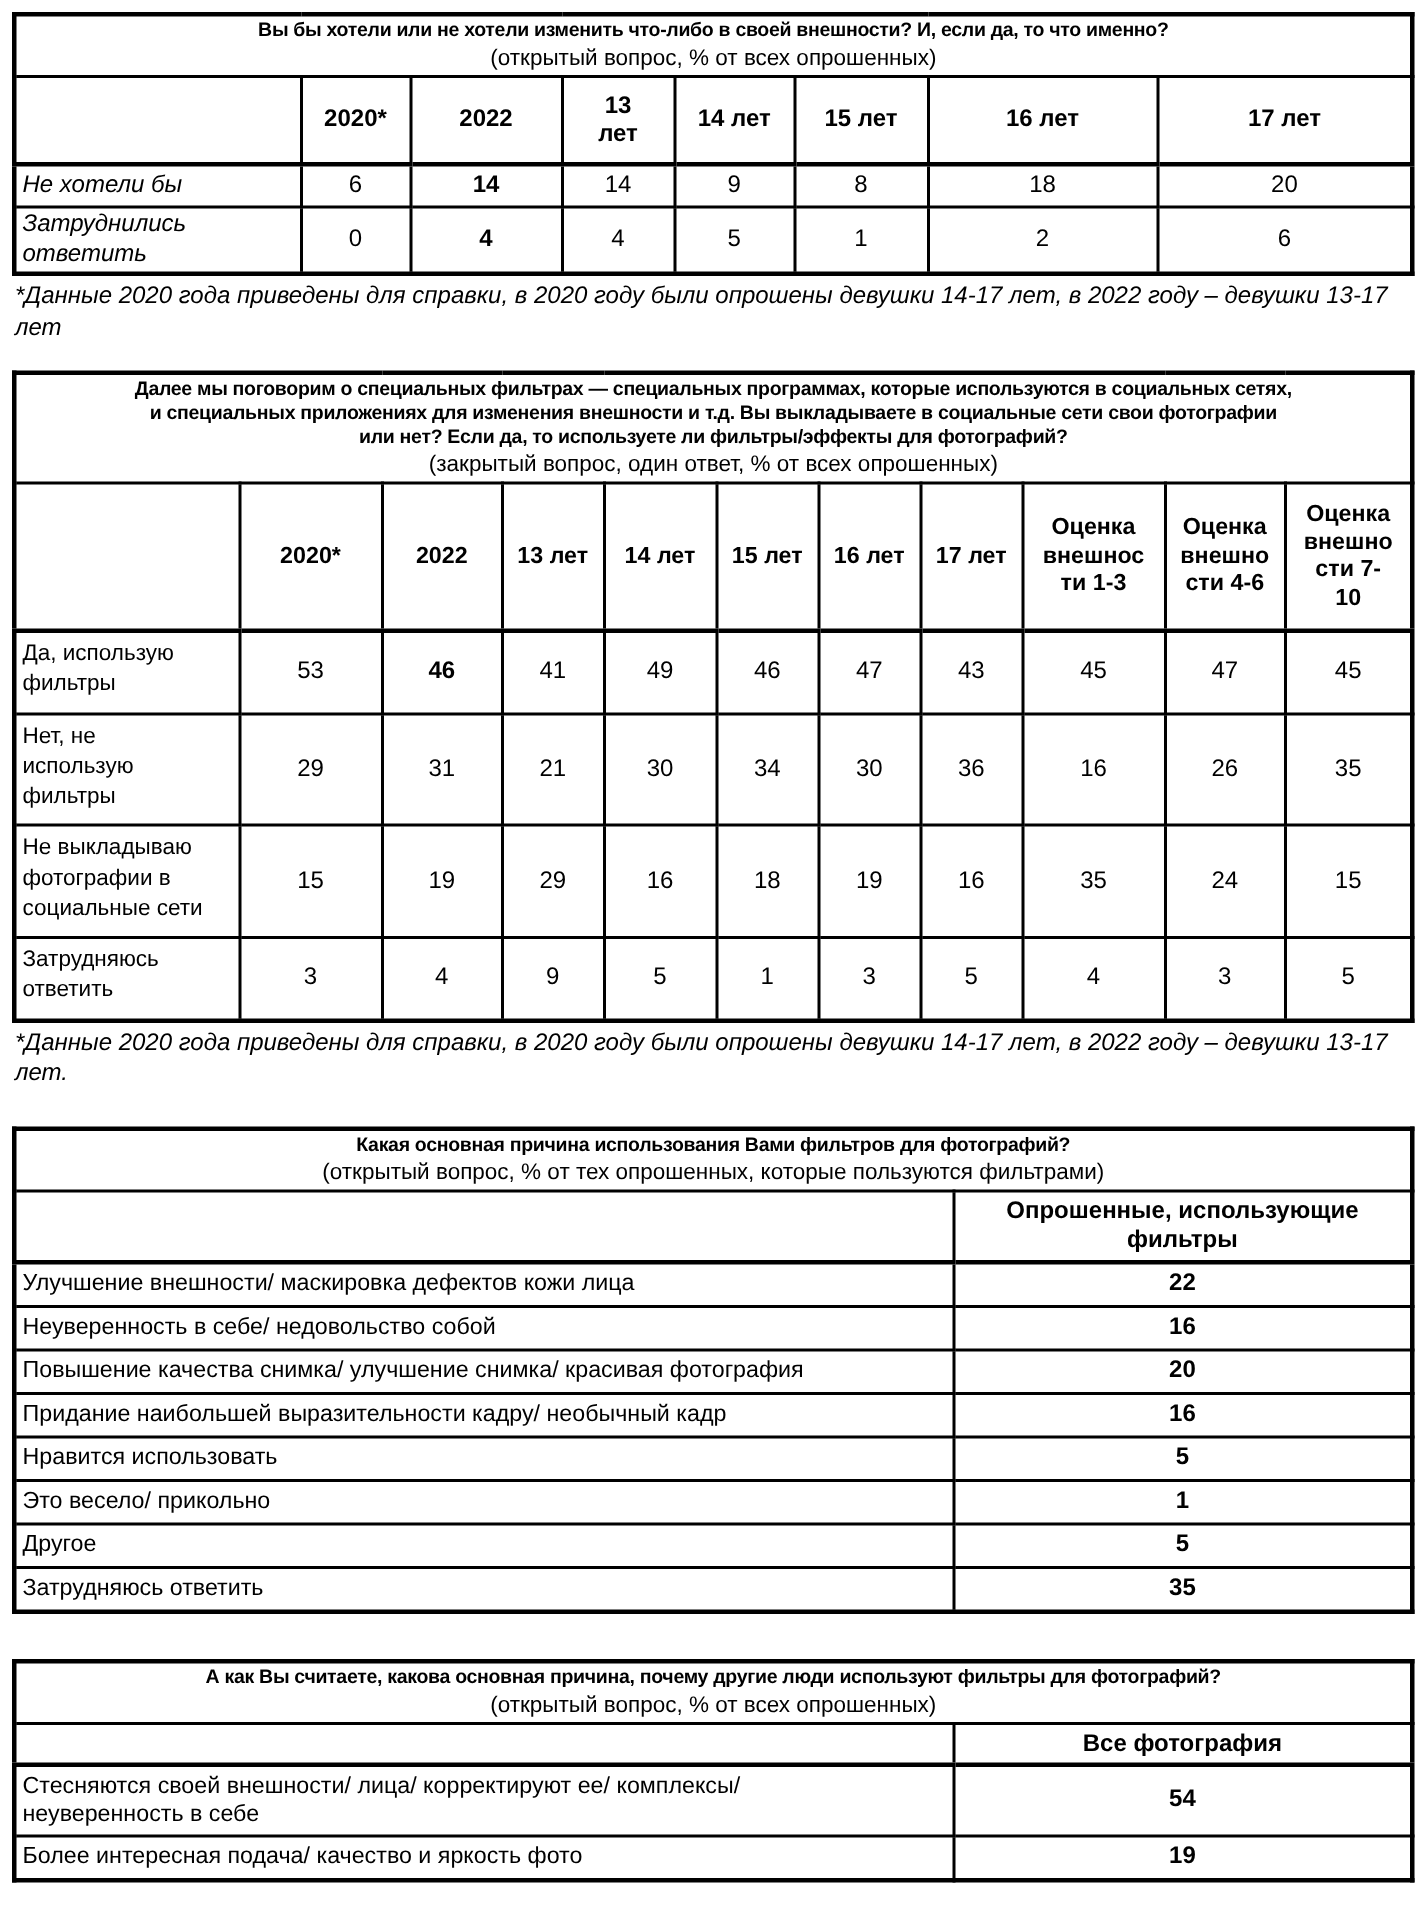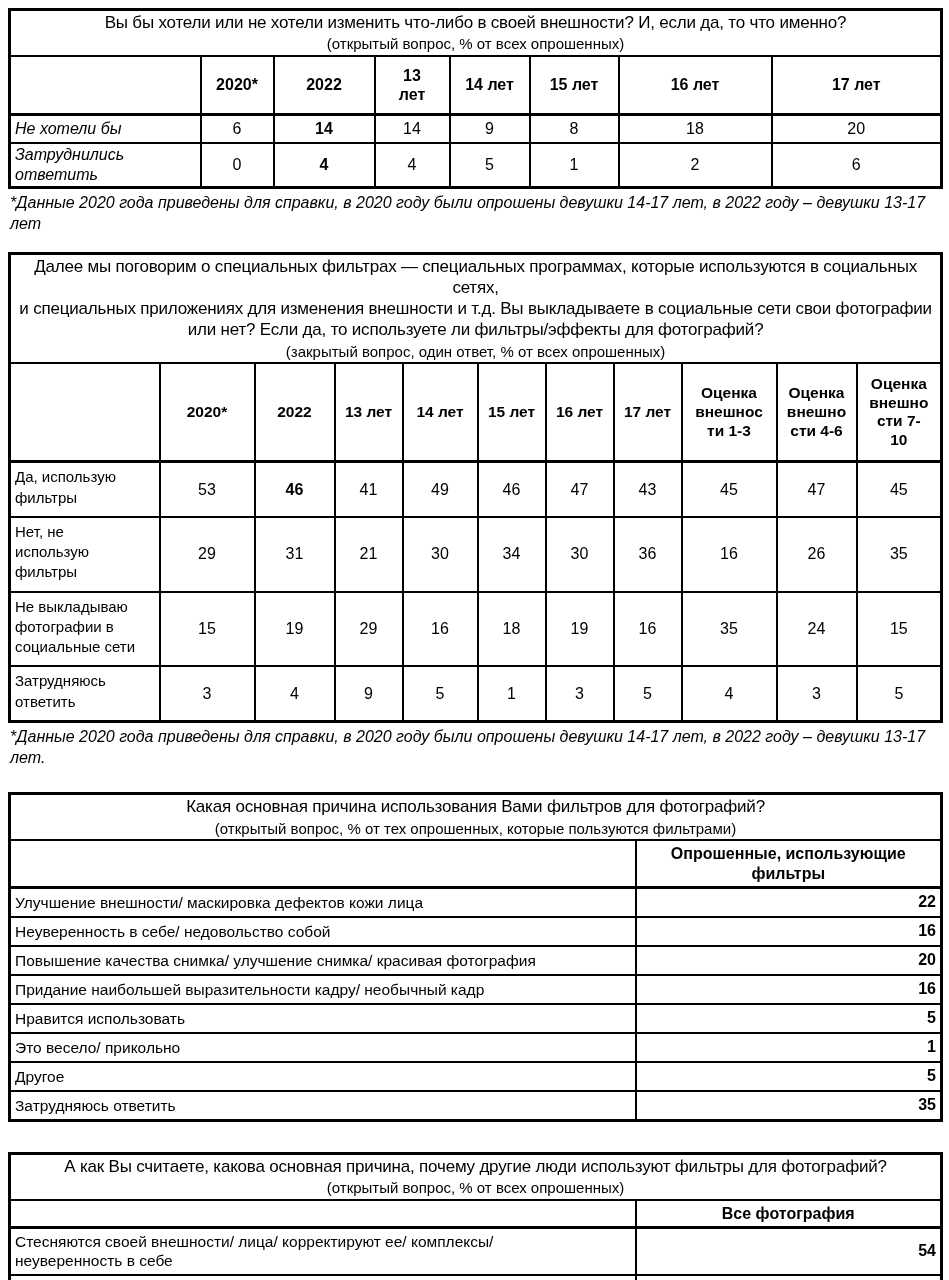--- a/index.html
+++ b/index.html
@@ -28,22 +28,22 @@
     font-size: 16px;
     line-height: 1.25;
     overflow: hidden;
   }
   td.title-cell {
     text-align: center;
     border-bottom: 3px solid #000;
     padding: 4px 6px 5px 6px;
   }
   .tt {
-    font-weight: normal;
-    font-size: 17px;
+    font-weight: bold;
+    font-size: 13px;
     line-height: 1.25;
     letter-spacing: -0.2px;
     white-space: pre-line;
   }
   .ts {
     font-size: 15px;
     margin-top: 2px;
   }
   tr.hdr td {
     font-weight: bold;
@@ -64,21 +64,21 @@
     font-size: 15px;
     white-space: pre-line;
     line-height: 1.35;
     padding-top: 4px;
     padding-bottom: 8px;
   }
   .t3 td.lbl, .t4 td.lbl { height: 25px; font-size: 15.5px; }
   .t4 td.lbl.two-line { white-space: pre-line; height: auto; padding-top: 3px; padding-bottom: 3px; }
   td.val { text-align: center; }
   td.val.b { font-weight: bold; }
-  .t3 td.val, .t4 td.val { font-weight: bold; text-align: right; }
+  .t3 td.val, .t4 td.val { font-weight: bold; }
   .footnote {
     font-style: italic;
     font-size: 16px;
     margin: 4px 0 0 2px;
     line-height: 1.3;
   }
   .gap16 { height: 17px; }
   .gap24 { height: 24px; }
   .gap30 { height: 30px; }
 </style>

